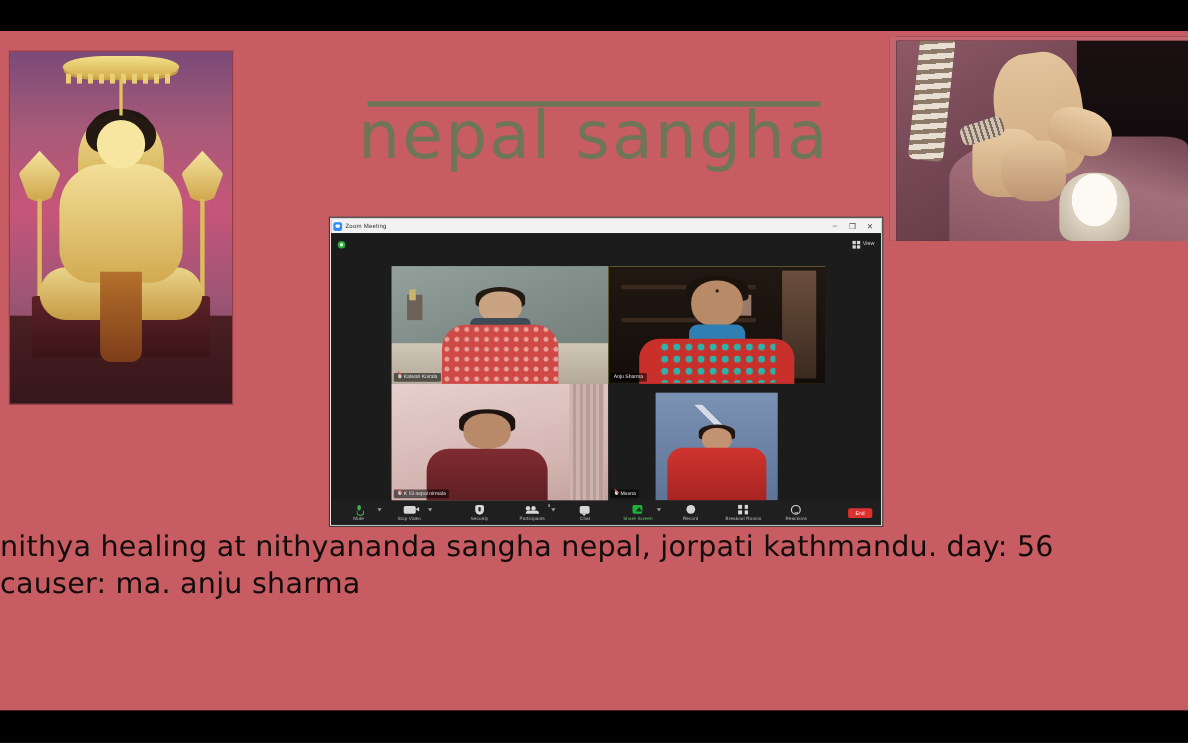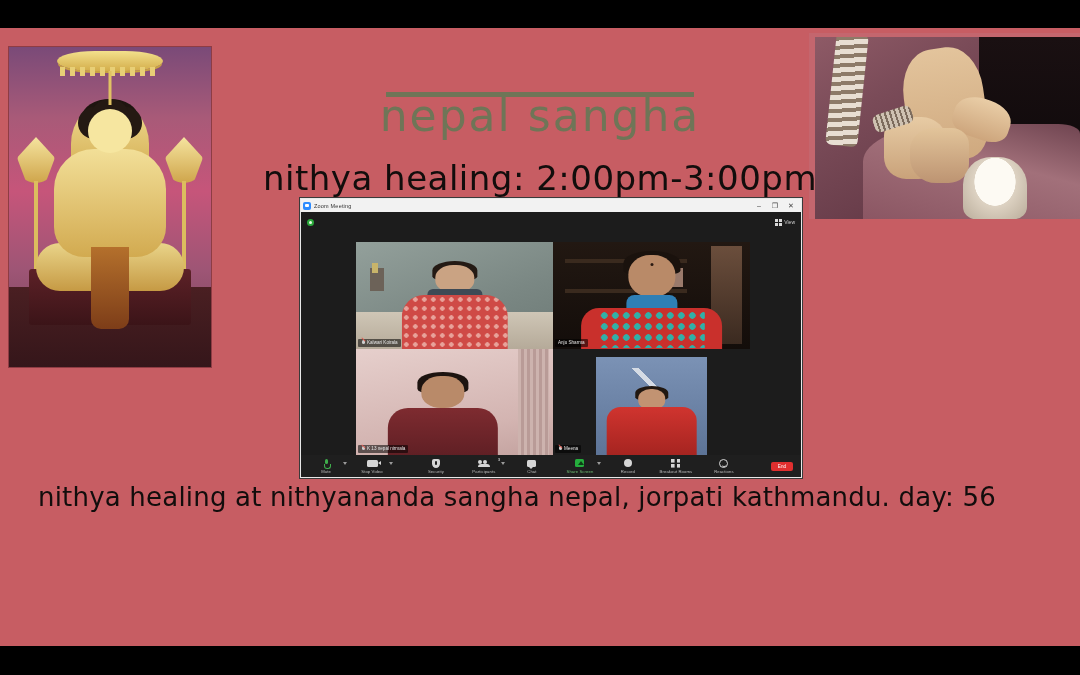--- a/index.html
+++ b/index.html
@@ -151,21 +151,21 @@
   .pr-lamp{
     position:absolute;left:56%;bottom:0;width:24%;height:34%;
     background:radial-gradient(ellipse at 50% 40%,#fdfaf3 0 45%,#ddd2c2 46%,#b9ac9a 100%);
     border-radius:45% 45% 20% 20%;
   }
 
   
   .title-main{
     position:absolute;left:0;top:60px;width:1080px;text-align:center;
     font-family:"DejaVu Sans", sans-serif;
-    font-size:44px;letter-spacing:2px;
+    font-size:60px;letter-spacing:2px;
     color:#6f7557;font-weight:400;
     line-height:1;
   }
   .title-main span{
     position:relative;display:inline-block;padding-top:6px;
   }
   .title-main span:before{
     content:"";position:absolute;left:2%;top:4px;width:96%;height:5px;background:#6f7557;
   }
   .title-sub{
@@ -329,21 +329,21 @@
   .badge{
     position:absolute;right:1px;top:-1px;font-size:3.6px;color:#fff;
   }
   .end-btn{
     background:#e02f2f;color:#fff;font-size:4.6px;
     padding:2px 7px;border-radius:2px;border:none;cursor:pointer;
   }
 
   
   .caption{
-    position:absolute;left:0;top:452px;width:996px;text-align:right;
+    position:absolute;left:0;top:452px;width:996px;text-align:left;
     font-family:"DejaVu Sans", sans-serif;
     color:#120d0c;font-size:26px;line-height:34px;letter-spacing:.2px;
   }
   .caption div{white-space:nowrap;}
 </style>
 </head>
 <body>
 
 <div id="poster">
 
@@ -380,21 +380,20 @@
       <div class="pr-mala"></div>
       <div class="pr-leg"></div>
       <div class="pr-foot"></div>
       <div class="pr-hand"></div>
       <div class="pr-hand2"></div>
       <div class="pr-bangle"></div>
       <div class="pr-lamp"></div>
     </div>
 
     <div class="title-main"><span>nepal sangha</span></div>
-    <div class="title-sub">nithya healing: 2:00pm-3:00pm</div>
 
     <div class="zoom-win">
 
       <div class="zoom-titlebar">
         <div class="zoom-logo"></div>
         <div class="zoom-title-text">Zoom Meeting</div>
         <div class="win-btn">–</div>
         <div class="win-btn">❐</div>
         <div class="win-btn">✕</div>
       </div>
@@ -545,18 +544,19 @@
           </div>
 
           <button class="end-btn">End</button>
         </div>
 
       </div>
     </div>
 
     <div class="caption">
       <div>nithya healing at nithyananda sangha nepal, jorpati kathmandu. day: 56</div>
+      <div>causer: ma. anju sharma</div>
     </div>
 
   </div>
 
   <div class="bar-bottom"></div>
 </div>
 
 </body></html>

